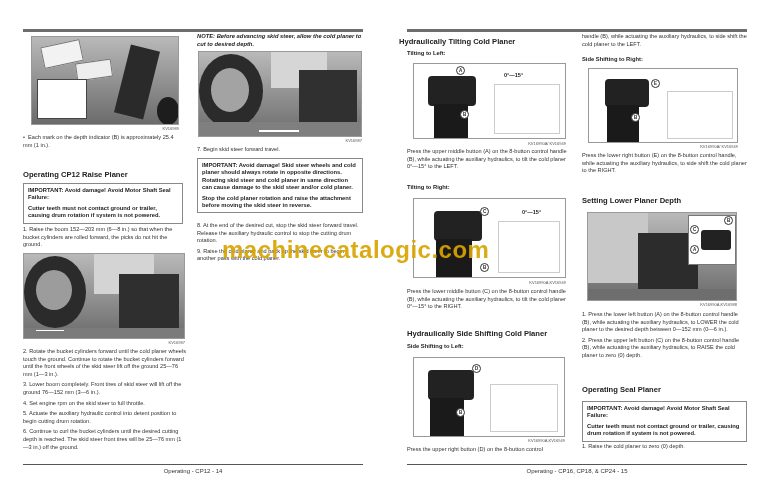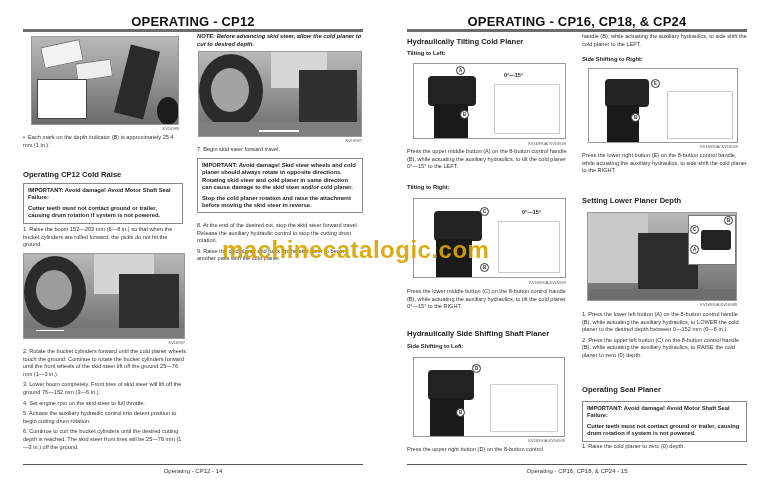--- a/index.html
+++ b/index.html
@@ -24,38 +24,37 @@
   .watermark { position: absolute; left: 222px; top: 236px; font-family: "Liberation Sans", sans-serif; font-weight: bold; font-size: 24px; color: #d9a400; opacity: 0.92; letter-spacing: 0.5px; z-index: 10; }
   .photo { background: linear-gradient(180deg, #b9b9b9 0%, #8e8e8e 55%, #6b6b6b 100%); }
   .lineart { background: #fff; }
   .label-circle { position: absolute; width: 9px; height: 9px; border: 1px solid #333; border-radius: 50%; background: #fff; font-size: 4.5px; line-height: 7px; text-align: center; font-weight: bold; color: #222; }
   .deg { position: absolute; font-size: 5.5px; font-weight: bold; color: #222; }
 </style>
 </head>
 <body>
 
 <div class="page left">
-  <div class="page-title">OPERATING - CP12</div>
   <div class="title-rule"></div>
 
   <div class="fig photo" style="left:31px;top:36px;width:148px;height:89px;">
     <div style="position:absolute;left:10px;top:6px;width:40px;height:22px;background:#f2f2f2;border:1px solid #777;transform:rotate(-12deg);"></div>
     <div style="position:absolute;left:44px;top:24px;width:36px;height:18px;background:#eeeeee;border:1px solid #777;transform:rotate(-8deg);"></div>
     <div style="position:absolute;left:90px;top:10px;width:30px;height:70px;background:#2a2a2a;transform:rotate(14deg);"></div>
     <div style="position:absolute;left:5px;top:42px;width:50px;height:40px;background:#fff;border:1px solid #444;"></div>
     <div style="position:absolute;left:125px;top:60px;width:22px;height:28px;background:#1d1d1d;border-radius:50%;"></div>
   </div>
   <div class="figcap" style="left:31px;top:126px;width:148px;">KV16989</div>
 
   <div class="col" style="left:23px;top:134px;width:160px;">
     <div class="p">•&nbsp;&nbsp;<span>Each mark on the depth indicator (B) is approximately 25.4 mm (1 in.).</span></div>
   </div>
 
   <div class="col" style="left:23px;top:170px;width:160px;">
-    <div class="h2">Operating CP12 Cold Raise</div>
+    <div class="h2">Operating CP12 Raise Planer</div>
   </div>
 
   <div class="col box" style="left:23px;top:183px;width:160px;">
     <div class="b">IMPORTANT: Avoid damage! Avoid Motor Shaft Seal Failure:</div>
     <div class="b">Cutter teeth must not contact ground or trailer, causing drum rotation if system is not powered.</div>
   </div>
 
   <div class="col" style="left:23px;top:226px;width:163px;">
     <div class="p">1.  Raise the boom 152—203 mm (6—8 in.) so that when the bucket cylinders are rolled forward, the picks do not hit the ground.</div>
   </div>
@@ -105,24 +104,23 @@
   <div class="col" style="left:197px;top:222px;width:166px;">
     <div class="p">8.  At the end of the desired cut, stop the skid steer forward travel. Release the auxiliary hydraulic control to stop the cutting drum rotation.</div>
     <div class="p">9.  Raise the cold planer and back up the skid steer to begin another pass with the cold planer.</div>
   </div>
 
   <div class="foot-rule"></div>
   <div class="foot">Operating - CP12 - 14</div>
 </div>
 
 <div class="page right">
-  <div class="page-title">OPERATING - CP16, CP18, &amp; CP24</div>
   <div class="title-rule"></div>
 
-  <div class="col" style="left:23px;top:37px;width:165px;">
+  <div class="col" style="left:15px;top:37px;width:165px;">
     <div class="h2">Hydraulically Tilting Cold Planer</div>
   </div>
   <div class="col" style="left:23px;top:50px;width:165px;">
     <div class="h3">Tilting to Left:</div>
   </div>
 
   <div class="fig lineart" style="left:29px;top:63px;width:153px;height:76px;">
     <div style="position:absolute;left:14px;top:12px;width:48px;height:30px;background:#222;border-radius:4px;"></div>
     <div style="position:absolute;left:20px;top:40px;width:34px;height:36px;background:#1a1a1a;"></div>
     <div class="label-circle" style="left:42px;top:2px;">A</div>
@@ -146,21 +144,21 @@
     <div class="label-circle" style="left:66px;top:64px;">B</div>
     <div class="deg" style="left:108px;top:10px;">0°—15°</div>
     <div style="position:absolute;left:84px;top:22px;width:62px;height:52px;border:1px solid #ccc;"></div>
   </div>
   <div class="figcap" style="left:29px;top:280px;width:153px;">KV16990A,KV16949</div>
 
   <div class="col" style="left:23px;top:288px;width:165px;">
     <div class="p">Press the lower middle button (C) on the 8-button control handle (B), while actuating the auxiliary hydraulics, to tilt the cold planer 0°—15° to the RIGHT.</div>
   </div>
   <div class="col" style="left:23px;top:329px;width:165px;">
-    <div class="h2">Hydraulically Side Shifting Shaft Planer</div>
+    <div class="h2">Hydraulically Side Shifting Cold Planer</div>
   </div>
   <div class="col" style="left:23px;top:343px;width:165px;">
     <div class="h3">Side Shifting to Left:</div>
   </div>
 
   <div class="fig lineart" style="left:29px;top:357px;width:152px;height:80px;">
     <div style="position:absolute;left:14px;top:12px;width:46px;height:30px;background:#222;border-radius:4px;"></div>
     <div style="position:absolute;left:16px;top:40px;width:34px;height:40px;background:#1a1a1a;"></div>
     <div class="label-circle" style="left:58px;top:6px;">D</div>
     <div class="label-circle" style="left:42px;top:50px;">B</div>

